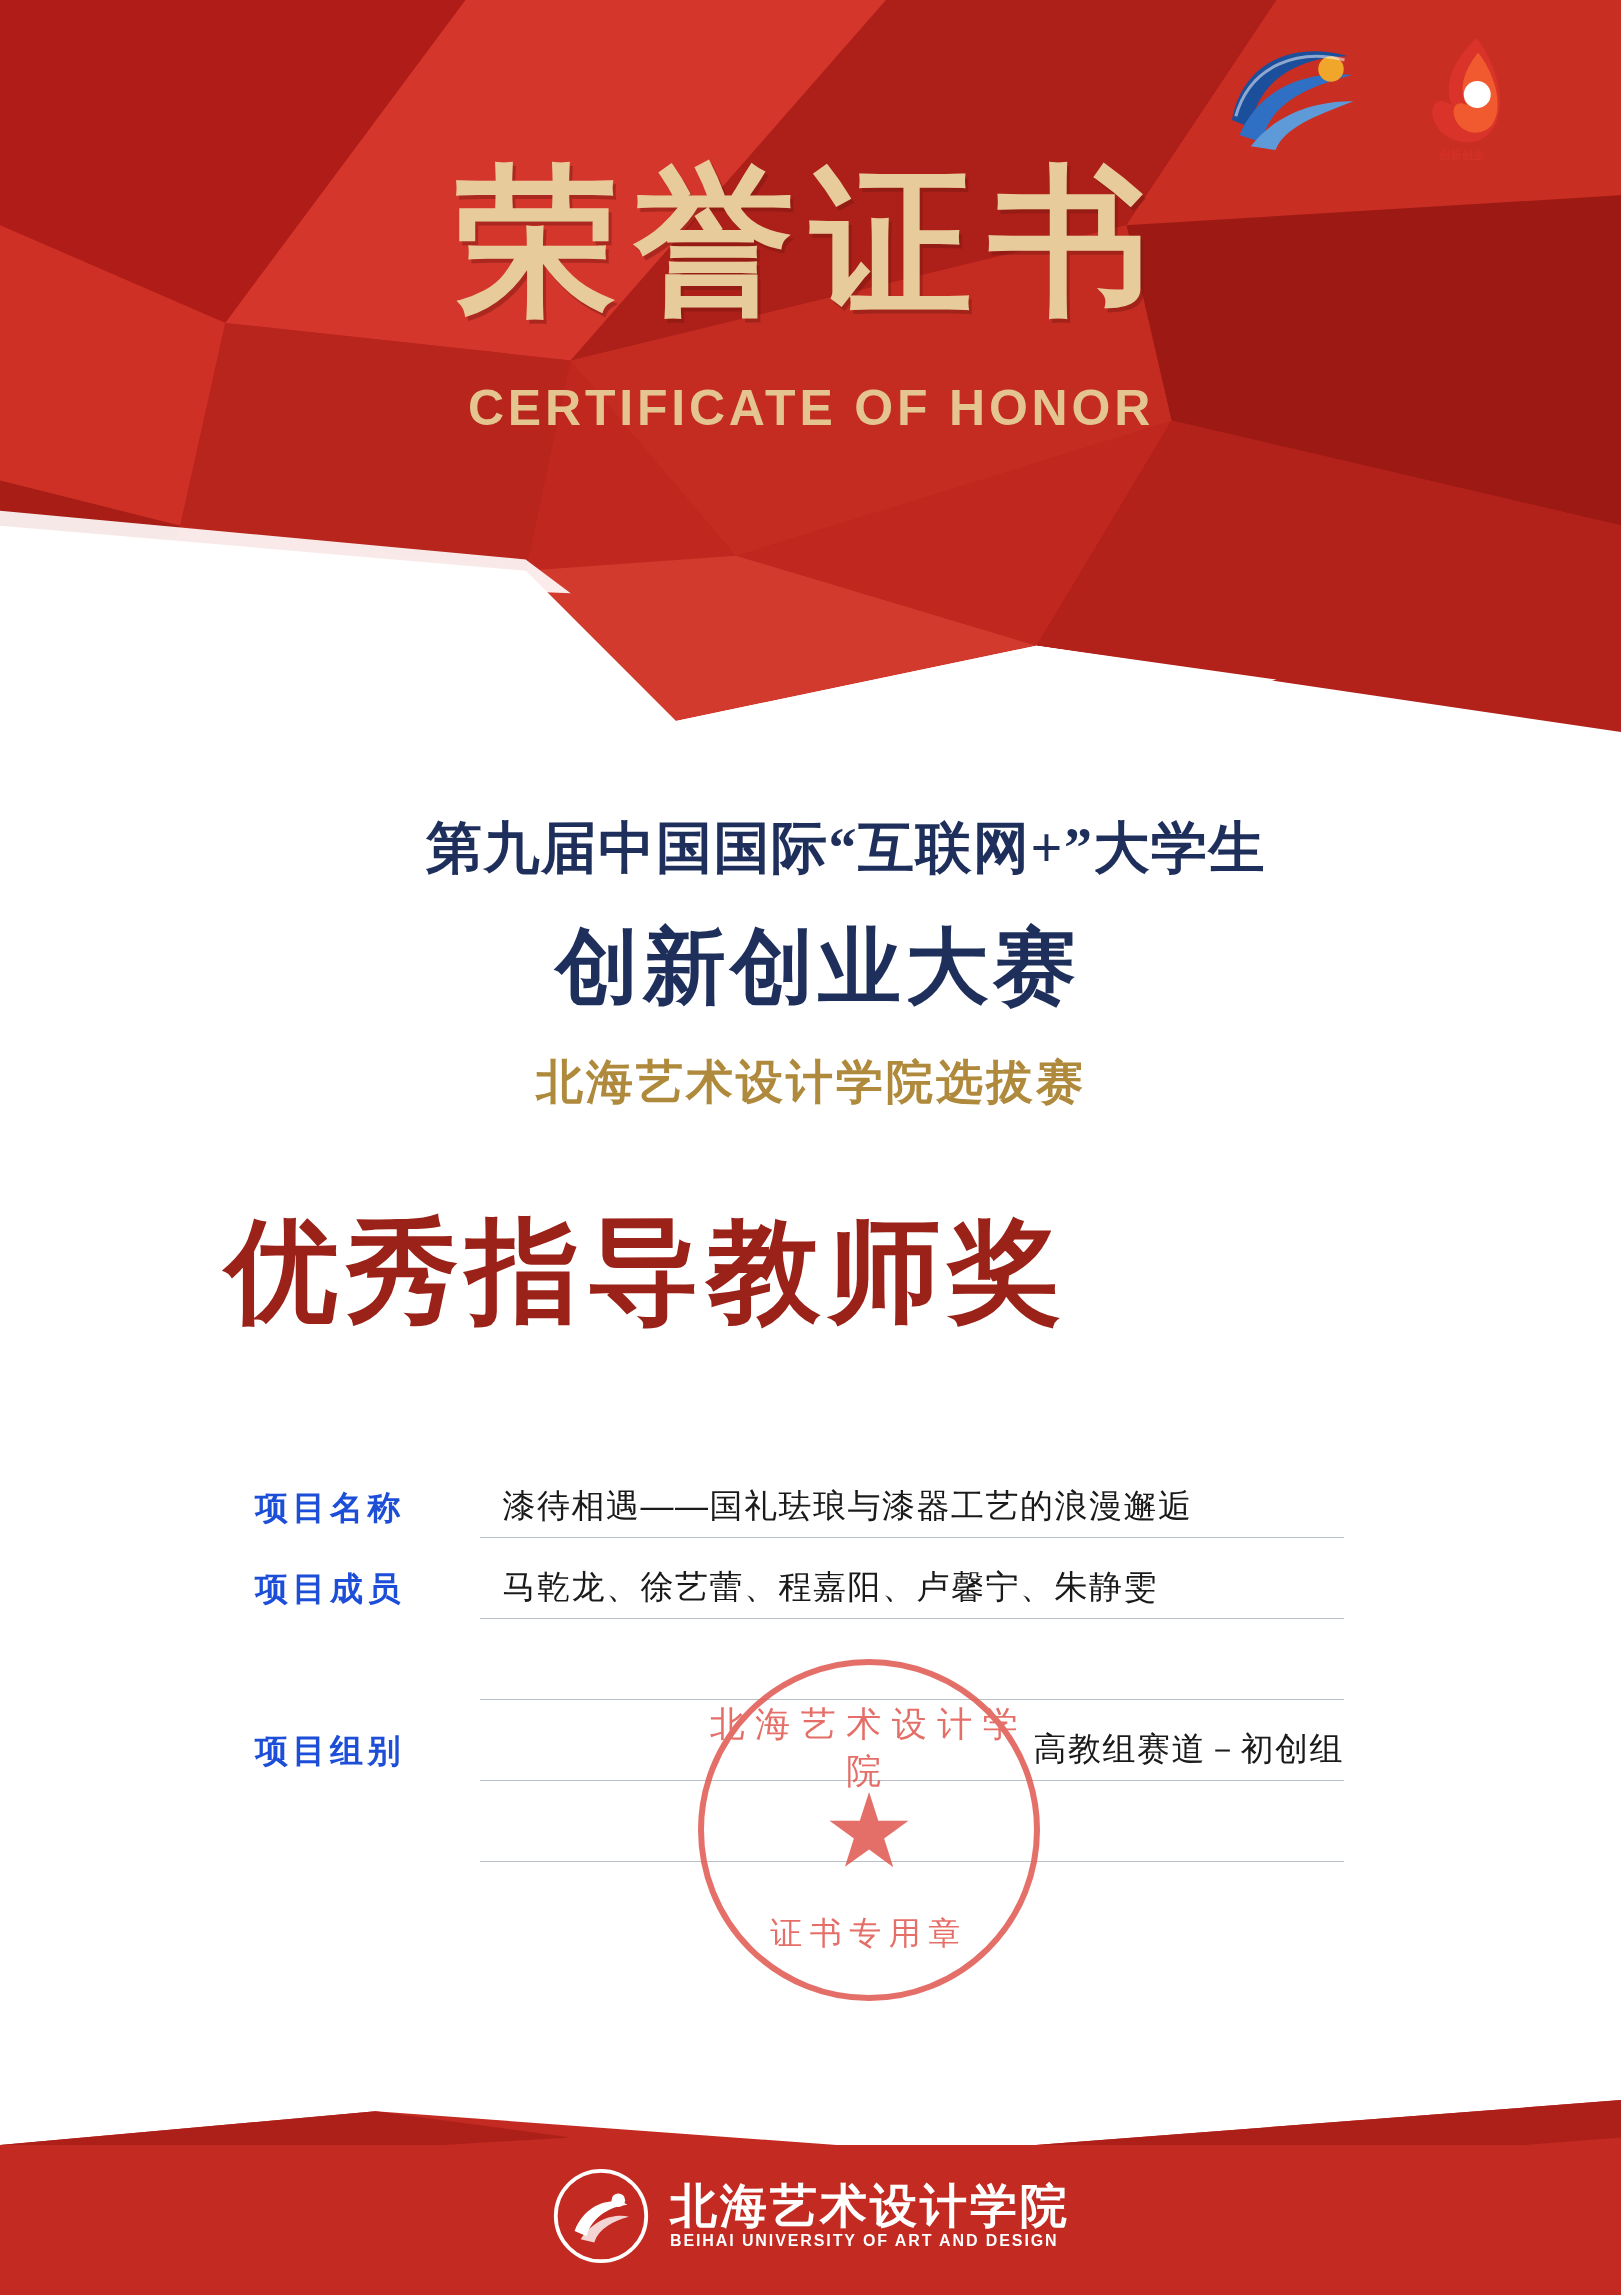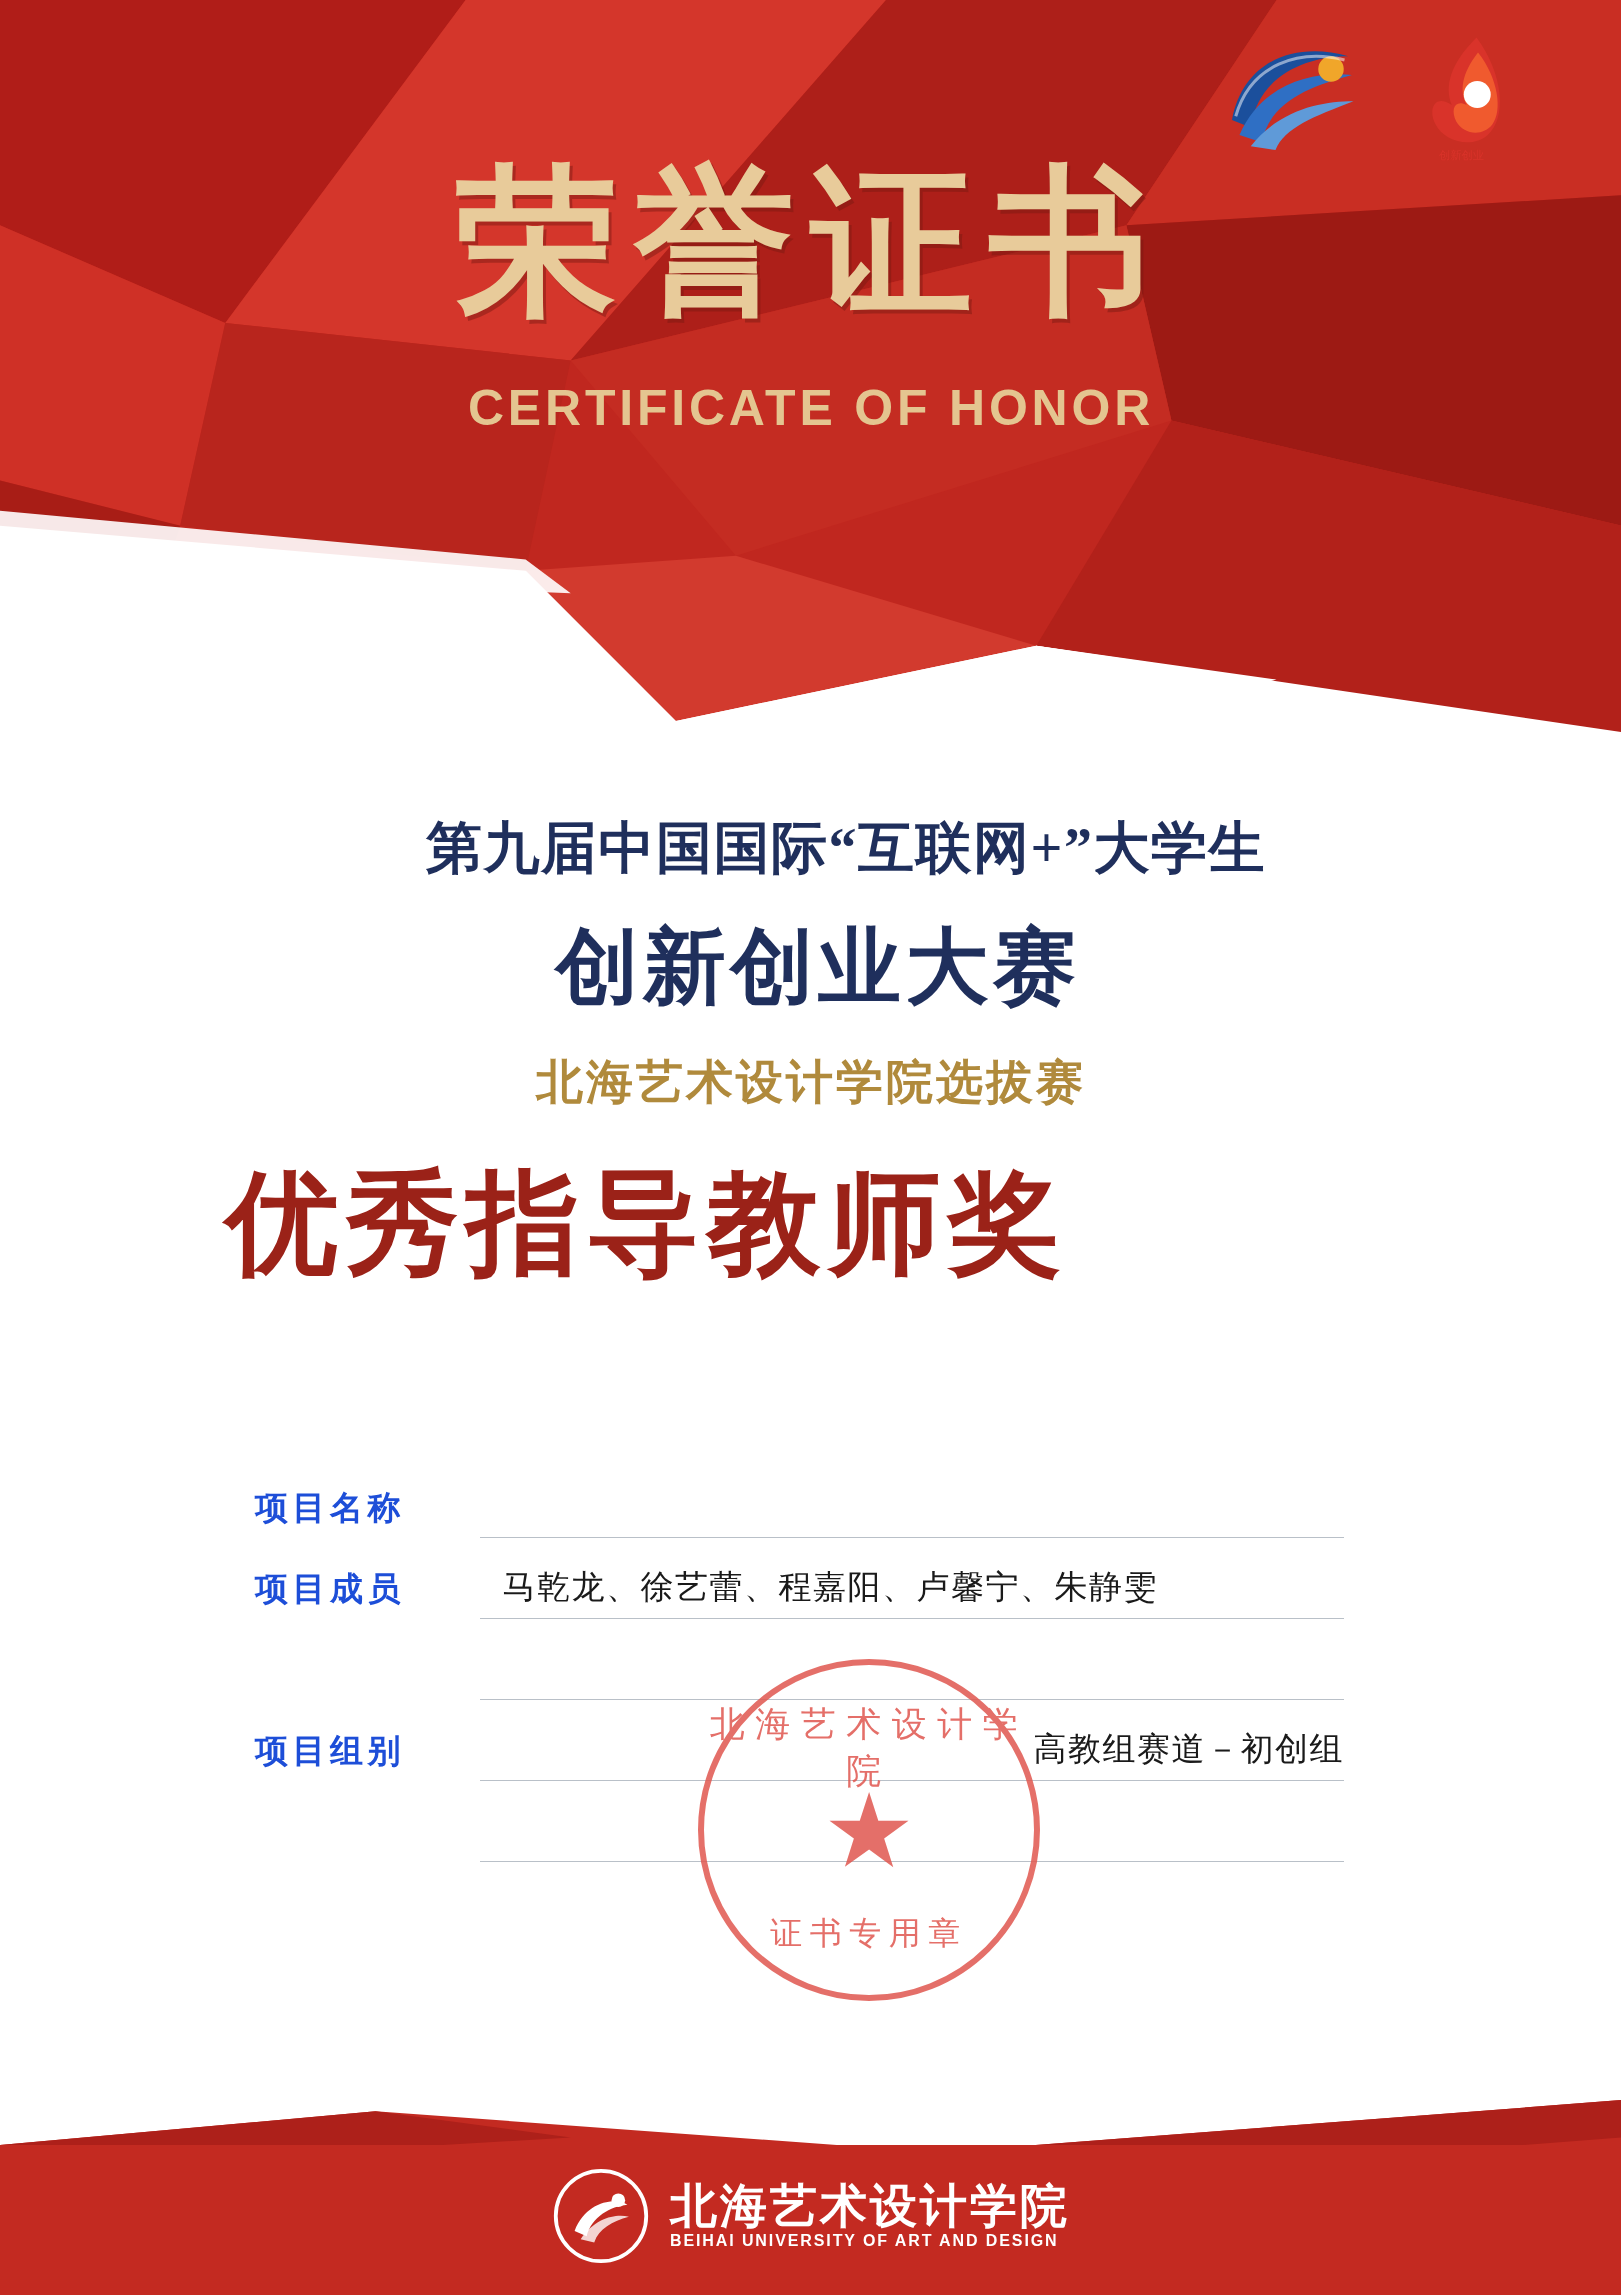--- a/index.html
+++ b/index.html
@@ -105,21 +105,21 @@
     width: 1622px;
     text-align: center;
     font-family: "Liberation Serif", serif;
     font-weight: bold;
     font-size: 47px;
     letter-spacing: 3px;
     color: #b08a3c;
   }
   .award-title {
     position: absolute;
-    left: 0; top: 1148px;
+    left: 0; top: 1196px;
     width: 1294px;
     text-align: center;
     font-family: "Liberation Serif", serif;
     font-weight: bold;
     font-size: 113px;
     letter-spacing: 7.5px;
     color: #9b2218;
   }
 
   
@@ -301,20 +301,21 @@
 
   <div class="heading-1">第九届中国国际“互联网+”大学生</div>
   <div class="heading-2">创新创业大赛</div>
   <div class="heading-3">北海艺术设计学院选拔赛</div>
   <div class="award-title">优秀指导教师奖</div>
 
   <div class="fields">
 
     <div class="field-row">
       <div class="field-label">项目名称</div>
+      <div class="field-value left">漆待相遇——国礼珐琅与漆器工艺的浪漫邂逅</div>
       <div class="field-line"></div>
     </div>
 
     <div class="field-row">
       <div class="field-label">项目成员</div>
       <div class="field-value left">马乾龙、徐艺蕾、程嘉阳、卢馨宁、朱静雯</div>
       <div class="field-line"></div>
     </div>
 
     <div class="field-row blank">

